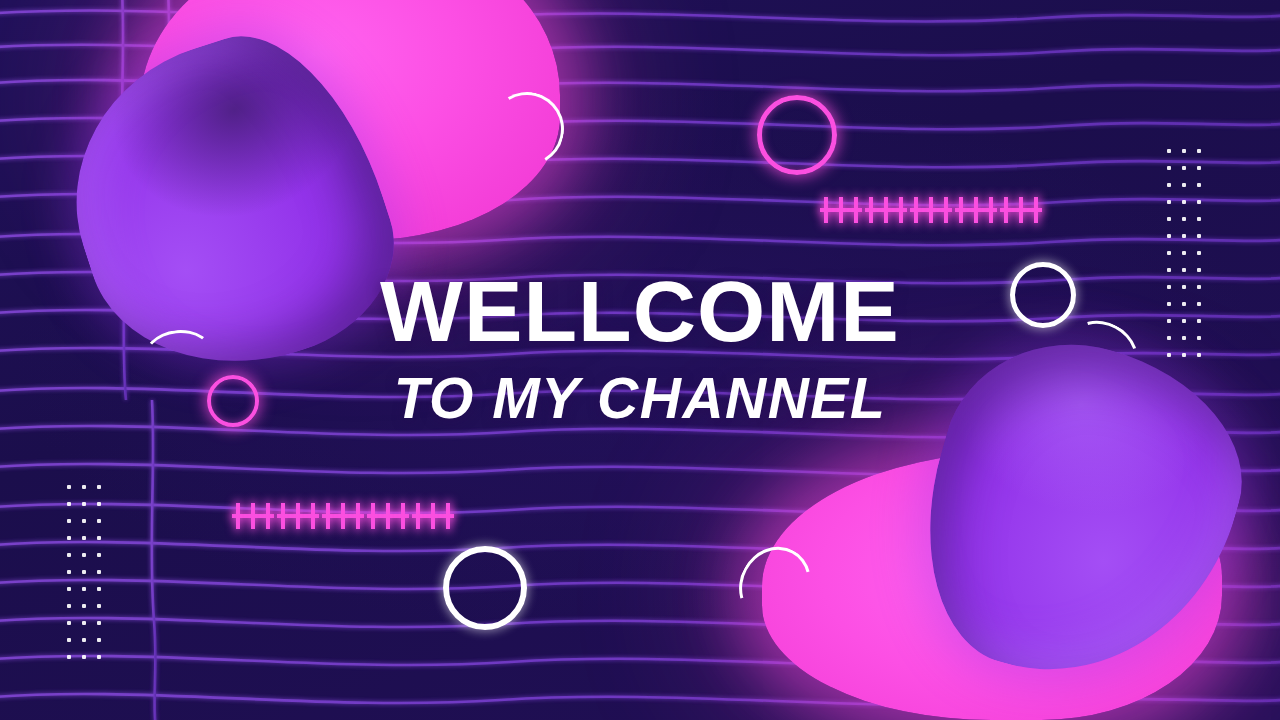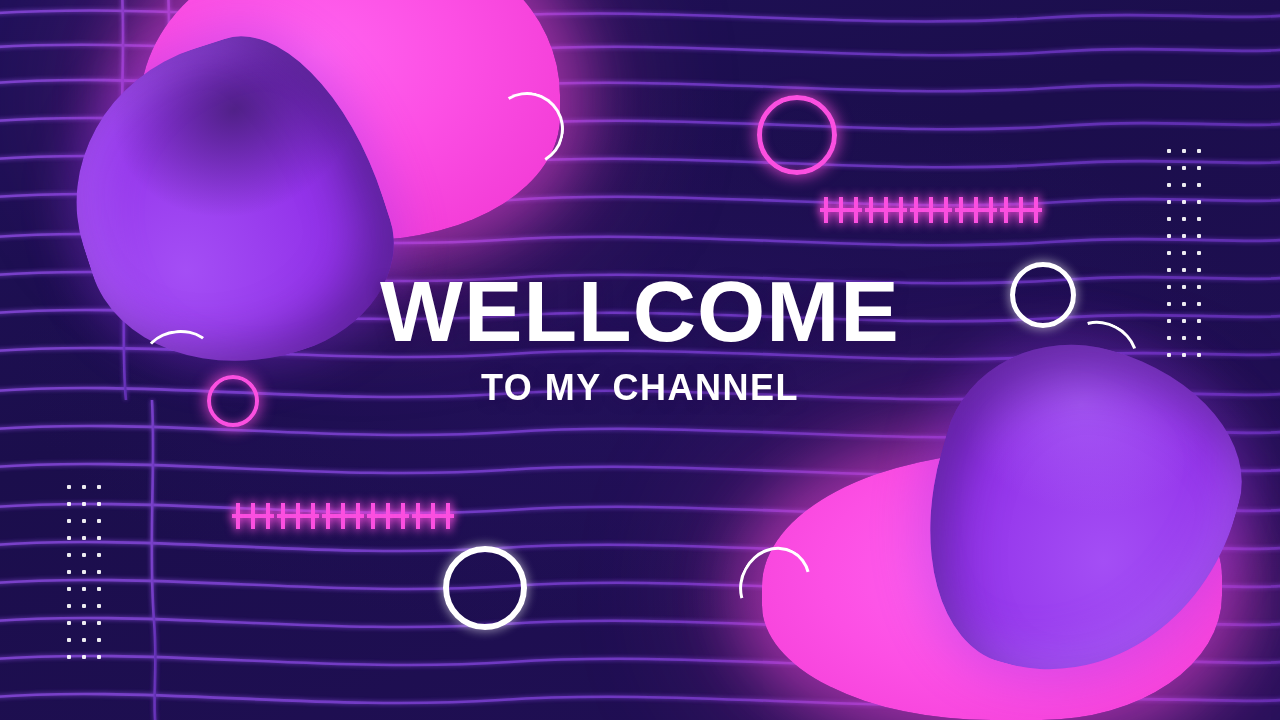--- a/index.html
+++ b/index.html
@@ -202,21 +202,22 @@
     line-height: 1.0;
     letter-spacing: 1px;
     color: #ffffff;
     text-shadow: 0 2px 14px rgba(40,10,80,0.55);
     transform: scaleX(1.02);
   }
   .subline {
     margin: 16px 0 4px 0;
     font-family: "Liberation Sans", sans-serif;
     font-weight: 700;
-    font-size: 36px;
+    font-style: italic;
+    font-size: 57px;
     line-height: 1.0;
     letter-spacing: 1.5px;
     color: #ffffff;
     text-shadow: 0 2px 12px rgba(40,10,80,0.50);
   }
 </style>
 </head>
 <body>
 
 <div id="stage">

